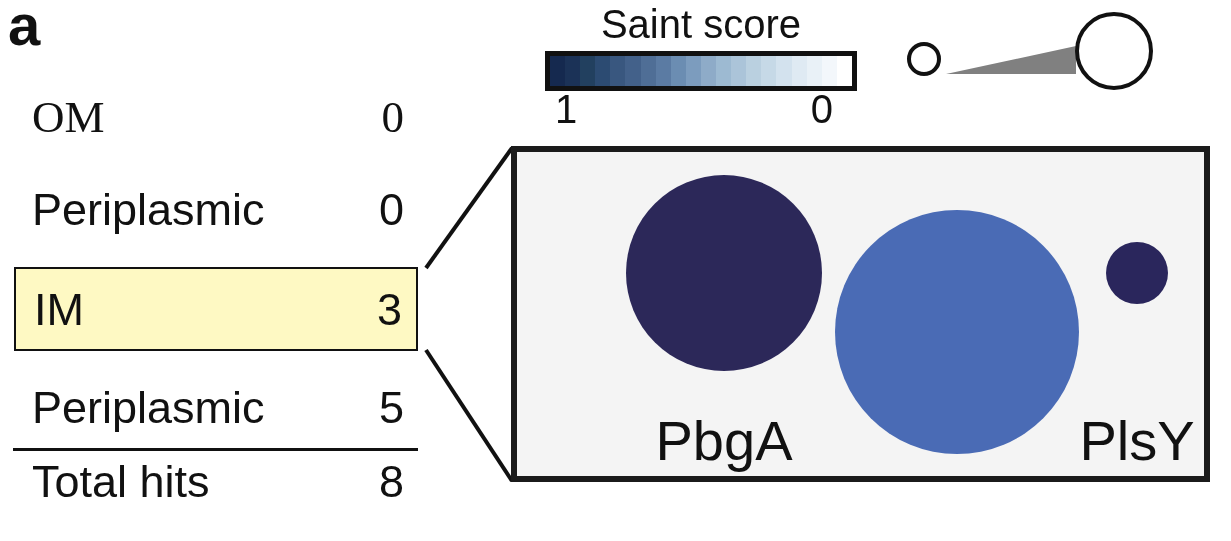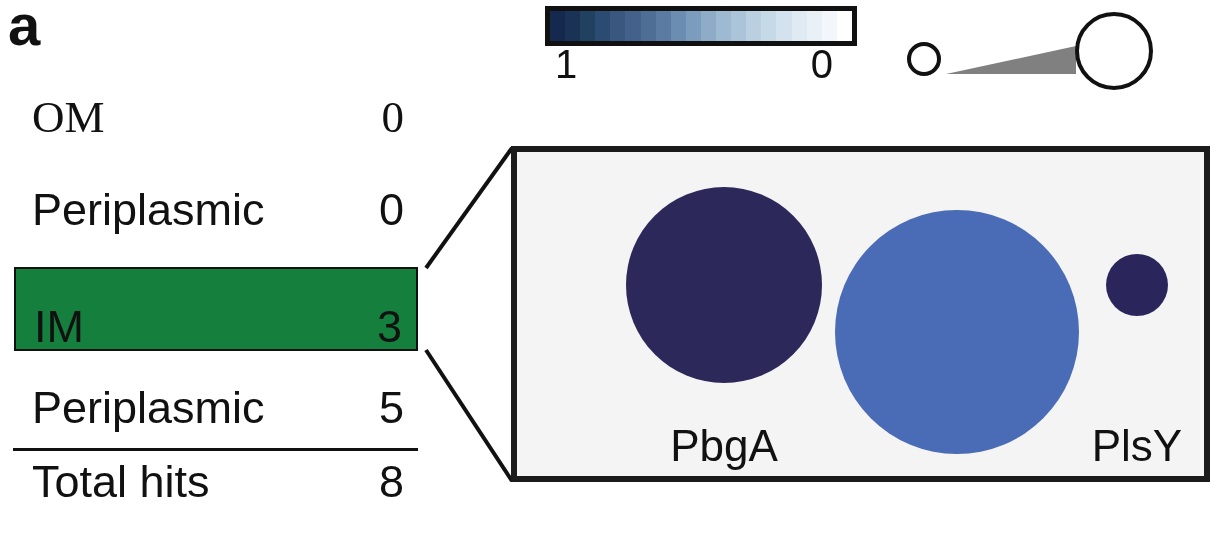--- a/index.html
+++ b/index.html
@@ -57,23 +57,22 @@
   }
   .loc-row .loc-count {
     font-size: 45px;
     color: #111111;
     line-height: 1;
     padding-right: 14px;
   }
   .loc-row.highlight {
     border: 2.5px solid #111111;
     box-sizing: border-box;
-    background: #15803d;
+    background: #fef9c3;
     height: 84px;
-    align-items: flex-end;
   }
   .loc-divider {
     position: absolute;
     left: 13px;
     width: 405px;
     height: 3px;
     background: #111111;
   }
 
   
@@ -192,21 +191,21 @@
   .bubble-item {
     position: absolute;
     bottom: 6px;
     text-align: center;
   }
   .bubble-dot {
     border-radius: 50%;
     margin: 0 auto;
   }
   .bubble-label {
-    font-size: 44px;
+    font-size: 56px;
     color: #111111;
     line-height: 1.06;
     white-space: nowrap;
     margin-top: 2px;
   }
 </style>
 </head>
 <body>
 
 <div id="figure">
@@ -237,20 +236,21 @@
 
     <div class="loc-divider" style="top:362px;"></div>
 
     <div class="loc-row" style="top:364px;">
       <span class="loc-label">Total hits</span>
       <span class="loc-count">8</span>
     </div>
   </div>
 
   <div class="legend-saint">
+    <div class="legend-title">Saint score</div>
     <div class="cbar-wrap">
       <div class="cbar-steps" id="cbar-steps">
           <i style="background: rgb(21, 41, 79);"></i>
           <i style="background: rgb(27, 50, 87);"></i>
           <i style="background: rgb(34, 64, 95);"></i>
           <i style="background: rgb(44, 75, 114);"></i>
           <i style="background: rgb(57, 87, 127);"></i>
           <i style="background: rgb(67, 97, 138);"></i>
           <i style="background: rgb(79, 110, 150);"></i>
           <i style="background: rgb(91, 123, 163);"></i>

